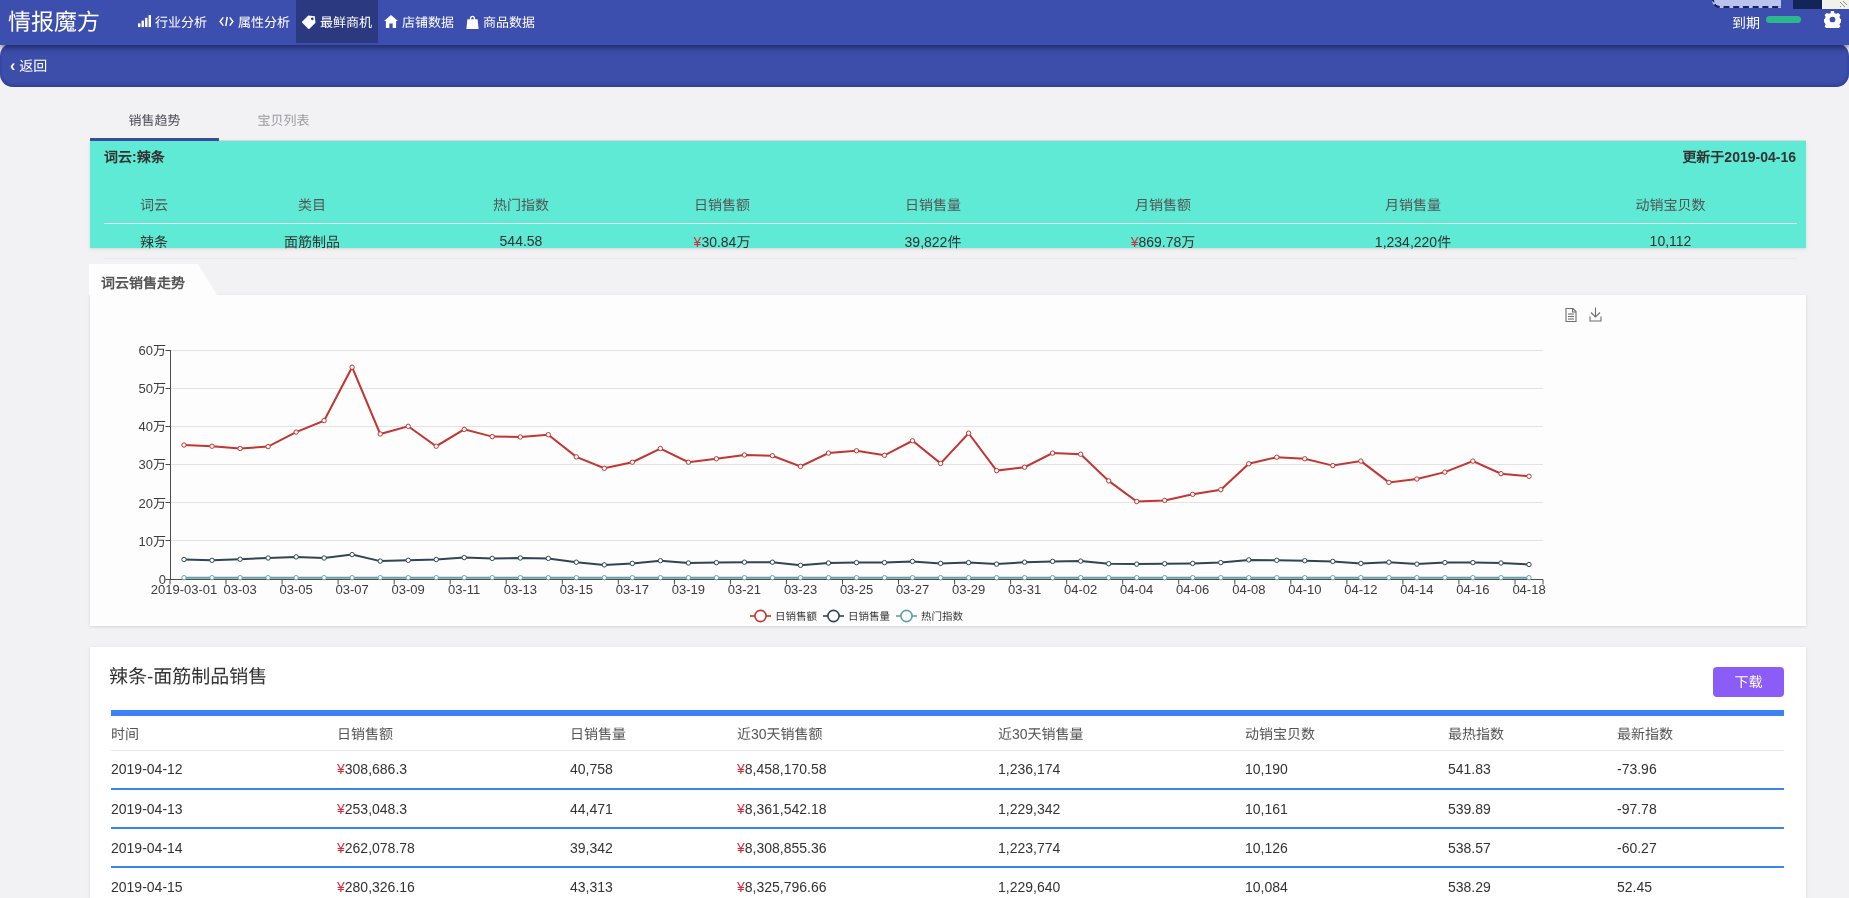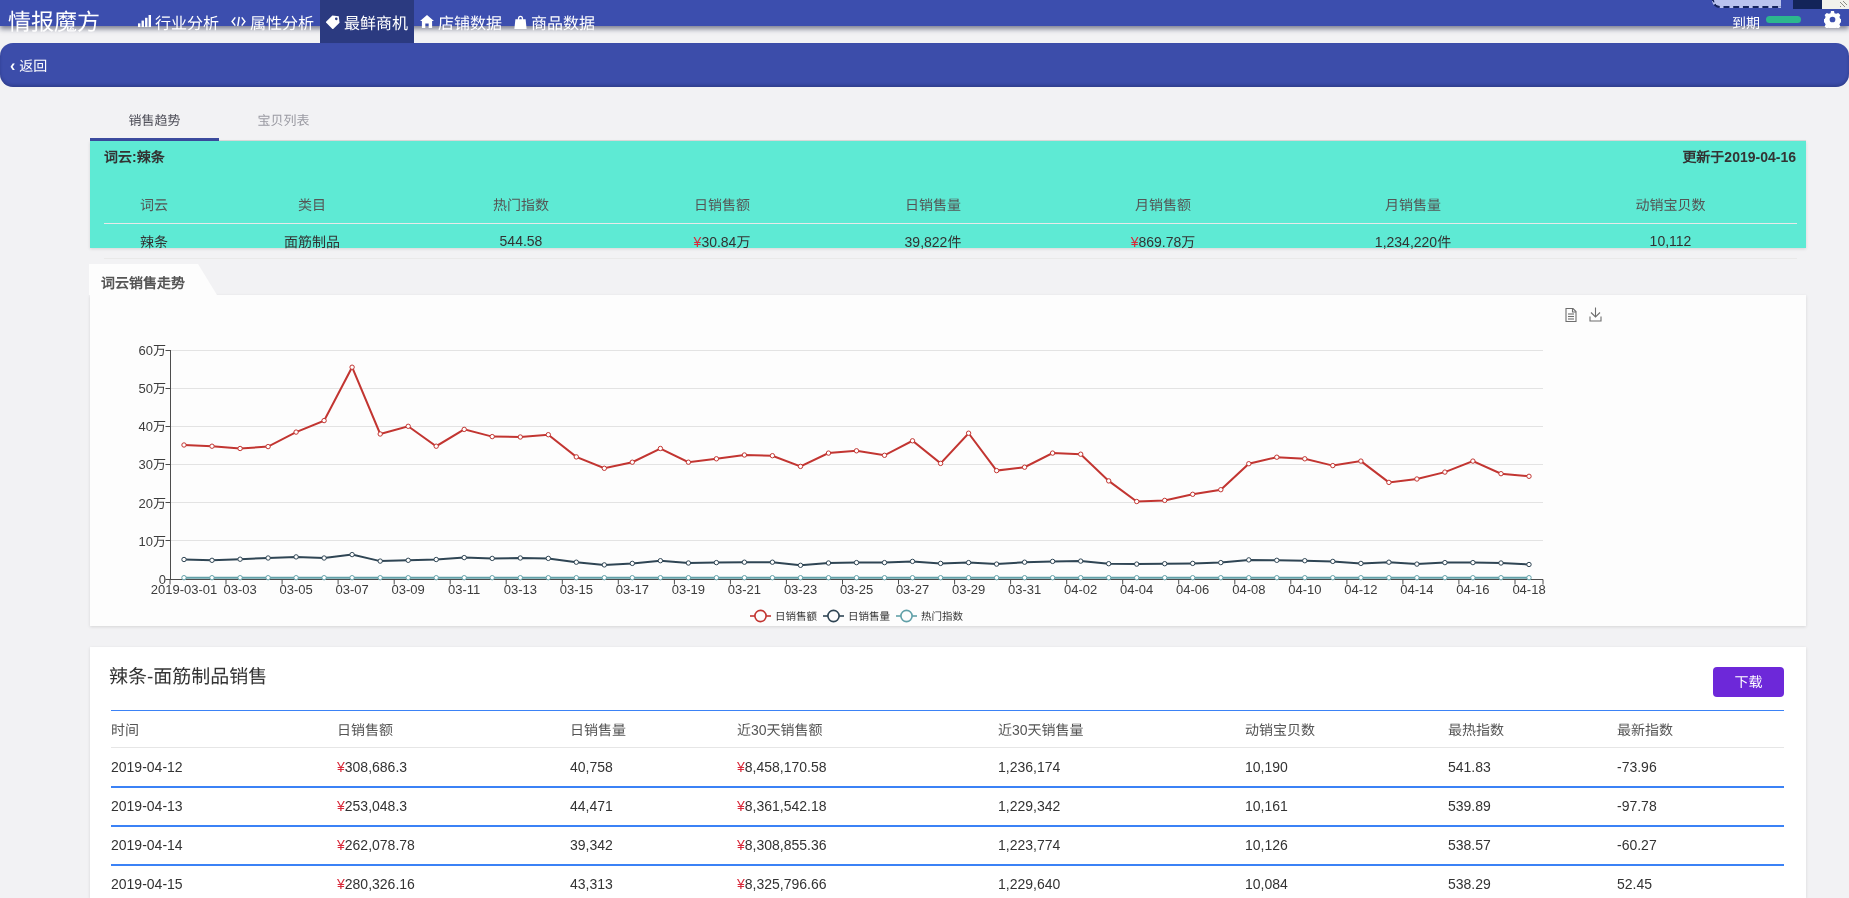--- a/index.html
+++ b/index.html
@@ -2,24 +2,24 @@
 <html lang="zh-CN"><head>
 <meta charset="utf-8">
 <title>情报魔方</title>
 <style>
   * { margin:0; padding:0; box-sizing:border-box; }
   html,body { width:1849px; height:898px; overflow:hidden; }
   body { font-family:"Liberation Sans", sans-serif; background:#f2f2f4; color:#333; position:relative; }
   .abs { position:absolute; }
 
   
-  .nav { position:absolute; left:0; top:0; width:1849px; height:26px; background:#3c4eae; box-shadow:0 3px 5px rgba(10,16,50,.5); z-index:5; }
+  .nav { position:absolute; left:0; top:0; width:1849px; height:45px; background:#3c4eae; box-shadow:0 3px 5px rgba(10,16,50,.5); z-index:5; }
   .logo { position:absolute; left:8px; top:3px; font-size:23px; color:#fff; letter-spacing:0; font-weight:500; }
   .navitems { position:absolute; left:132px; top:0; height:43px; display:flex; }
-  .navitem { height:43px; display:flex; align-items:center; padding:0 6px; color:#fff; font-size:16px; }
+  .navitem { height:43px; display:flex; align-items:center; padding:0 6px; color:#fff; font-size:13px; }
   .navitem svg { margin-right:4px; }
   .navitem.active { background:#2b3a80; }
   .duetxt { position:absolute; left:1732px; top:12px; font-size:14px; color:#fff; }
   .duebar { position:absolute; left:1766px; top:16px; width:35px; height:7px; border-radius:3.5px; background:#2cb78e; }
   .gear { position:absolute; left:1824px; top:11px; }
 
   
   .subnav { position:absolute; left:0; top:43px; width:1849px; height:44px; background:#3c4daa; z-index:4; box-shadow:inset 0 -2px 3px rgba(10,20,60,.25);border-radius:13px; }
   .back { position:absolute; left:10px; top:12px; color:#fff; font-size:14px; }
   .back .chev { font-size:16px; font-weight:bold; margin-right:4px; }
@@ -46,23 +46,23 @@
   .charttab span { position:absolute; left:12px; top:8px; font-size:14px; font-weight:bold; color:#555; }
   .chartcard { position:absolute; left:90px; top:295px; width:1716px; height:331px; background:#fdfdfd; box-shadow:0 1px 3px rgba(0,0,0,.12); }
   .toolbox { position:absolute; left:1475px; top:12px; color:#9a9a9a; }
   .legend { position:absolute; left:80px; top:313px; width:1373px; display:flex; justify-content:center; font-size:10.5px; color:#333; }
   .legend .li { display:flex; align-items:center; margin:0 3px; }
   .legend .li svg { margin-right:4px; }
 
   
   .card3 { position:absolute; left:90px; top:647px; width:1716px; height:251px; background:#fff; box-shadow:0 1px 3px rgba(0,0,0,.12); }
   .card3 .title { position:absolute; left:19px; top:14px; font-size:19px; color:#333; }
-  .btn-dl { position:absolute; left:1623px; top:20px; width:71px; height:30px; background:#6d28d9; color:#fff; font-size:14px; text-align:center; line-height:30px; border-radius:4px; }
+  .btn-dl { position:absolute; left:1623px; top:20px; width:71px; height:30px; background:#8b5cf6; color:#fff; font-size:14px; text-align:center; line-height:30px; border-radius:4px; }
   table.t-main { position:absolute; left:21px; top:63px; width:1673px; border-collapse:collapse; table-layout:fixed; }
-  table.t-main th { font-weight:normal; color:#555; font-size:14px; text-align:left; height:37px; border-top:1px solid #3b82f6; border-bottom:1px solid #e6e6e6; }
+  table.t-main th { font-weight:normal; color:#555; font-size:14px; text-align:left; height:37px; border-top:6px solid #3b82f6; border-bottom:1px solid #e6e6e6; }
   table.t-main td { font-size:14px; color:#333; text-align:left; height:39px; border-bottom:2px solid #3b82f6; }
 
   
   .scrap1 { position:absolute; left:1712px; top:0; width:69px; height:8px; background:#b9c3ee; border-bottom:2px dashed #16255e; border-left:2px dashed #16255e; border-bottom-left-radius:8px; z-index:9; }
   .scrap2 { position:absolute; left:1793px; top:0; width:29px; height:9px; background:#132459; z-index:9; }
   .scrap3 { position:absolute; left:1822px; top:0; width:27px; height:9px; background:#f2f1ec; z-index:9; }
   .scrap4 { position:absolute; left:1840px; top:1px; width:7px; height:6px; z-index:10;
             background:repeating-linear-gradient(45deg,#8b8b85 0 1px,transparent 1px 3px); }
 </style>
 </head>

